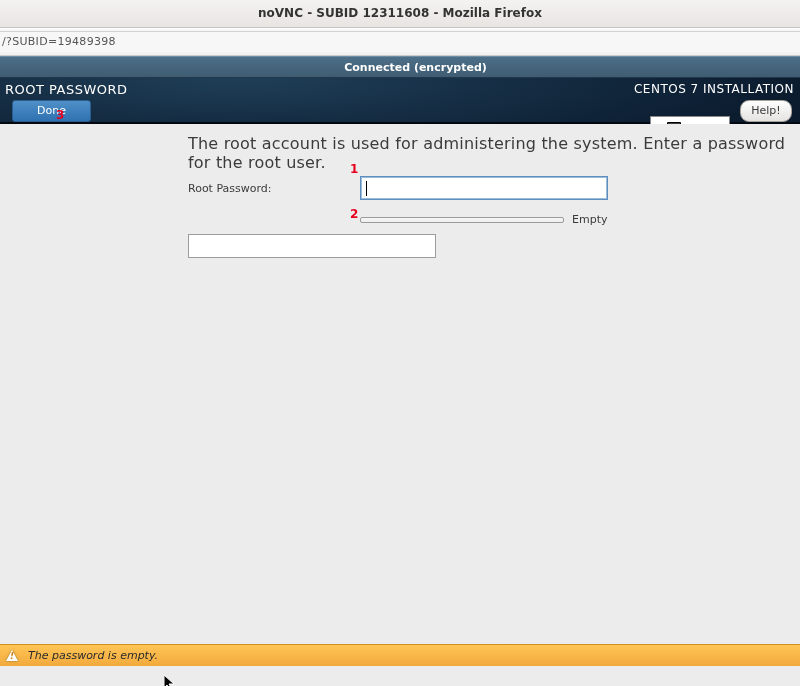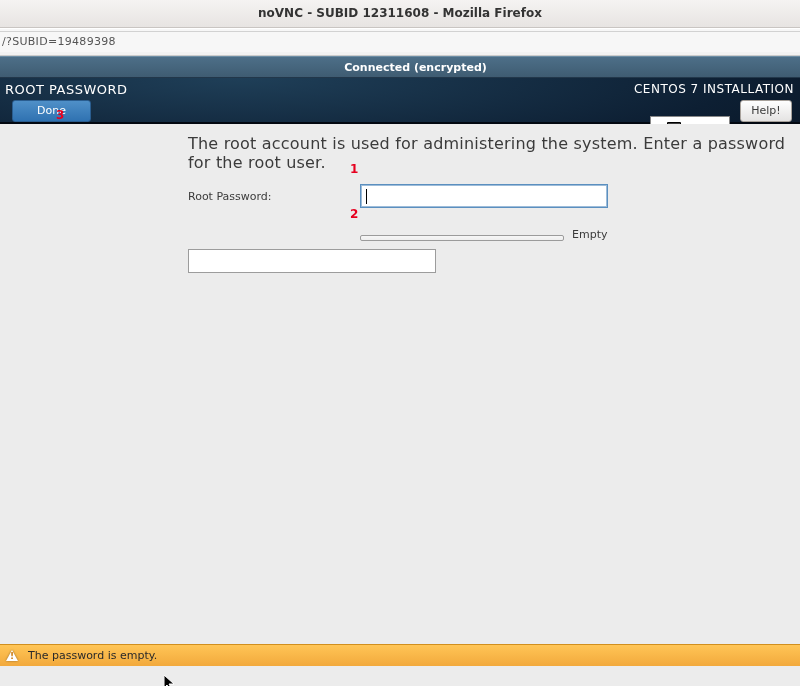--- a/index.html
+++ b/index.html
@@ -13,37 +13,37 @@
     .status-bar { width: 100%; height: 22px; background: linear-gradient(#4d6f88, #3f5c72); color: #fff; text-align: center; line-height: 22px; font-size: 11px; font-weight: bold; border-top: 1px solid #6c8da4; border-bottom: 1px solid #22374a; padding-left: 31px; }
     
     .header { width: 100%; height: 46px; background: radial-gradient(ellipse 900px 140px at 30% 0%, #1f3f58 0%, #0d1f33 55%, #060e1b 100%); border-bottom: 2px solid #020811; position: relative; color: #fff; }
     .header-title { position: absolute; left: 5px; top: 4px; font-size: 13px; letter-spacing: 0.5px; }
     .done-btn { position: absolute; left: 12px; top: 22px; height: 22px; padding: 0 24px; background: linear-gradient(#4f90c8, #2f72b1); border: 1px solid #2a5d8f; border-radius: 3px; color: #fff; font-size: 11px; cursor: pointer; line-height: 20px; display: inline-block; }
     .installer-label { position: absolute; right: 6px; top: 4px; font-size: 12px; letter-spacing: 0.5px; }
     .lang-box { position: absolute; right: 70px; top: 38px; width: 80px; height: 22px; background: #fff; border: 1px solid #888; color: #000; display: flex; align-items: center; padding: 0 16px; gap: 12px; }
     .kb-icon { width: 14px; height: 10px; background: #000; position: relative; border-radius: 1px; display: inline-block; }
     .kb-icon::after { content: ""; position: absolute; left: 1px; top: 1px; width: 12px; height: 8px; background: repeating-linear-gradient(#fff 0 1px, #000 1px 2px); opacity:0.25; }
     .lang-text { font-size: 11px; color: #000; }
-    .help-btn { position: absolute; right: 8px; top: 22px; width: 52px; height: 22px; background: linear-gradient(#fefefe, #e4e3e2); border: 1px solid #a7a19b; border-radius: 3px; color: #3b3b3b; font-size: 11px; line-height: 20px; text-align: center; cursor: pointer; }
+    .help-btn { position: absolute; right: 8px; top: 22px; width: 52px; height: 22px; background: linear-gradient(#fefefe, #e4e3e2); border: 1px solid #a7a19b; border-radius: 9px; color: #3b3b3b; font-size: 11px; line-height: 20px; text-align: center; cursor: pointer; }
     
     .content { width: 100%; height: 520px; background: #ececec; padding-top: 10px; position: relative; }
     .description { margin-left: 188px; font-size: 16px; color: #3b3b3b; letter-spacing: 0.2px; }
     
-    .form-row { margin-left: 188px; margin-top: 12px; height: 24px; display: flex; align-items: center; }
+    .form-row { margin-left: 188px; margin-top: 4px; height: 24px; display: flex; align-items: center; }
     .form-label { width: 172px; font-size: 11px; color: #3b3b3b; }
     .text-input { width: 248px; height: 24px; border: 1px solid #9c9c9c; background: #fff; padding: 2px 5px; font-size: 12px; }
     .focused { border: 1px solid #5b8fbf; box-shadow: inset 0 0 0 1px rgba(91,143,191,0.6); }
     
-    .strength-row { margin-left: 360px; margin-top: 20px; display: flex; align-items: flex-end; gap: 8px; }
+    .strength-row { margin-left: 360px; margin-top: 13px; display: flex; align-items: center; gap: 8px; }
     .strength-meter { width: 204px; height: 6px; border: 1px solid #9b9b9b; border-radius: 2px; background: linear-gradient(#f6f6f6, #eee); }
     .strength-label { font-size: 11px; color: #3b3b3b; }
     
     .confirm-row { margin-top: 8px; }
     
-    .footer-bar { width: 100%; height: 22px; background: linear-gradient(#ffc556, #f2a93c); border-top: 1px solid #d18f1e; display: flex; align-items: center; padding-left: 6px; gap: 10px; color: #2a2a2a; font-size: 11px; }
+    .footer-bar { width: 100%; height: 22px; background: linear-gradient(#ffc556, #f2a93c); border-top: 1px solid #d18f1e; display: flex; align-items: center; padding-left: 6px; gap: 10px; color: #2a2a2a; font-size: 11px; font-style: italic; }
     .warn-icon { width: 0; height: 0; border-left: 6px solid transparent; border-right: 6px solid transparent; border-bottom: 11px solid #fff; position: relative; filter: drop-shadow(0 0 1px rgba(0,0,0,0.4)); }
     .warn-icon::after { content: "!"; position: absolute; left: -2px; top: 1px; font-size: 9px; font-weight: bold; color: #cd7c12; }
     
     
     .marker { position: absolute; font-size: 12px; font-weight: bold; color: #e6001f; z-index: 100; pointer-events: none; }
     .m1 { left: 350px; top: 162px; }
     .m2 { left: 350px; top: 207px; }
     .m3 { left: 56px; top: 108px; }
     
     .caret { display:inline-block; width:1px; height:15px; background:#000; vertical-align:middle; margin-top:2px; }

